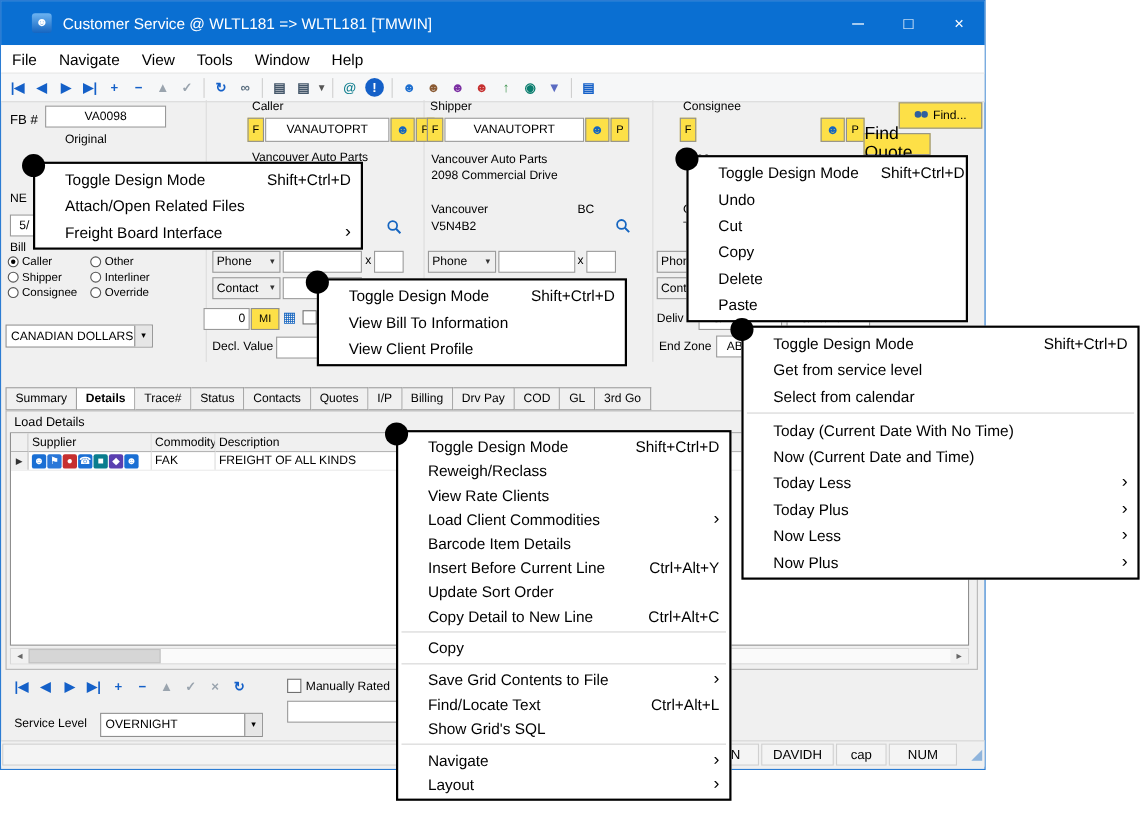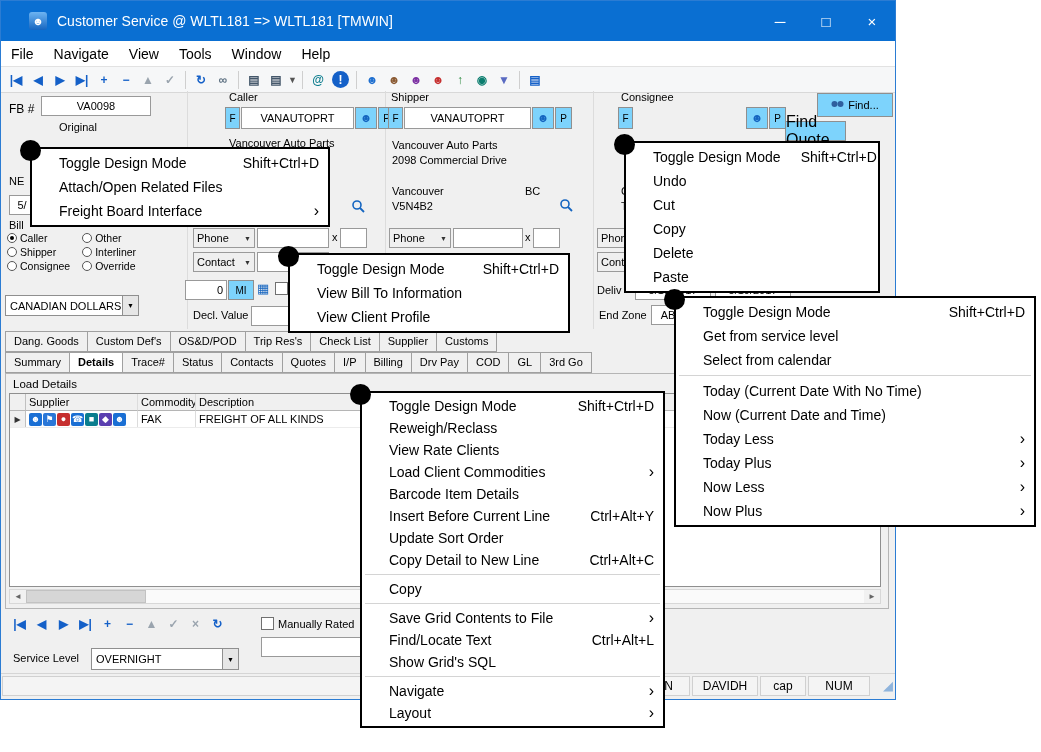--- a/index.html
+++ b/index.html
@@ -28,21 +28,21 @@
     justify-content:center;font-size:12px;font-weight:bold;}
   .tbtn.round{width:17px;min-width:17px;height:17px;border-radius:50%;margin:0 3px;}
   .tbtn.narrow{min-width:11px;font-size:9px;}
   .tsep{width:1px;height:18px;background:#cfcfcf;margin:0 4px;}
 
   
   .lbl{position:absolute;font-size:12px;white-space:nowrap;}
   .sm{font-size:11px;}
   .inp{position:absolute;height:20px;background:#fff;border:1px solid #999;
     font-size:11px;padding:1px 3px;font-family:"Liberation Sans",sans-serif;text-align:center;}
-  .btn{position:absolute;background:#7dd3fc;border:1px solid #8f8f8f;font-size:10px;
+  .btn{position:absolute;background:#fde047;border:1px solid #8f8f8f;font-size:10px;
     display:flex;align-items:center;justify-content:center;}
   .sel{position:absolute;height:20px;background:#efefef;border:1px solid #9a9a9a;
     font-size:11px;display:flex;align-items:center;padding:0 3px;}
   .sel .sarrow{margin-left:auto;font-size:7px;color:#333;padding-left:4px;}
   .combo{position:absolute;display:flex;align-items:center;background:#fff;
     border:1px solid #8f8f8f;font-size:11px;padding-left:4px;}
   .combo .cbtn{margin-left:auto;width:16px;align-self:stretch;background:#e6e6e6;
     border-left:1px solid #8f8f8f;display:flex;align-items:center;justify-content:center;
     font-size:7px;}
   .cb{position:absolute;width:13px;height:13px;background:#fff;border:1px solid #707070;}
@@ -292,29 +292,20 @@
   </div>
   <input class="inp" style="left: 660px; top: 251px; width: 76px;">
 
   <span class="lbl sm" style="left:784px;top:270px">Vancouver Avail</span>
   <span class="lbl sm" style="left:596px;top:283px">Deliv</span>
   <input class="inp" style="left: 634px; top: 279px; width: 76px;" value="5/19/2017">
   <input class="inp" style="left: 714px; top: 279px; width: 76px;" value="5/19/2017">
   <span class="lbl sm" style="left:598px;top:308px">End Zone</span>
   <input class="inp" style="left: 650px; top: 304px; width: 42px;" value="ABC">
 
-  <div class="tabs" style="left:4px;top:330px">
-      <div class="tab">Dang. Goods</div>
-      <div class="tab">Custom Def's</div>
-      <div class="tab">OS&amp;D/POD</div>
-      <div class="tab">Trip Res's</div>
-      <div class="tab">Check List</div>
-      <div class="tab">Supplier</div>
-      <div class="tab">Customs</div>
-    </div>
   <div class="tabs" style="left:4px;top:351px">
       <div class="tab">Summary</div>
       <div class="tab active">Details</div>
       <div class="tab">Trace#</div>
       <div class="tab">Status</div>
       <div class="tab">Contacts</div>
       <div class="tab">Quotes</div>
       <div class="tab">I/P</div>
       <div class="tab">Billing</div>
       <div class="tab">Drv Pay</div>

